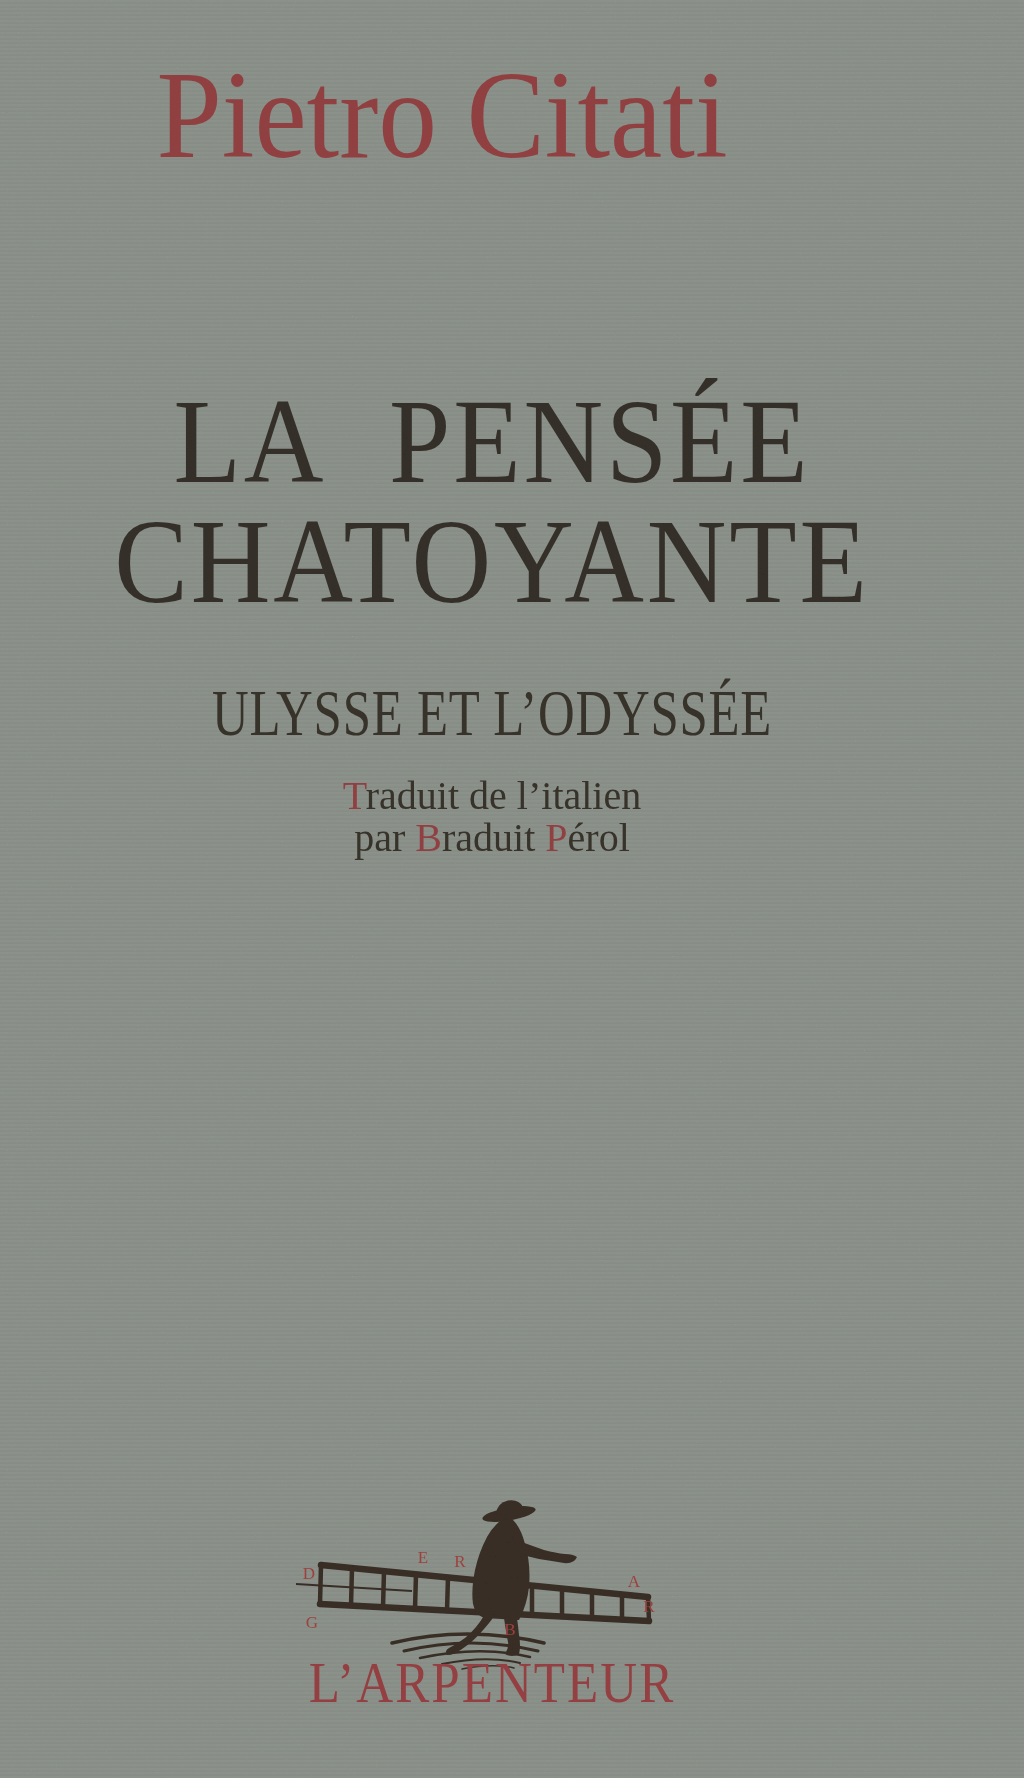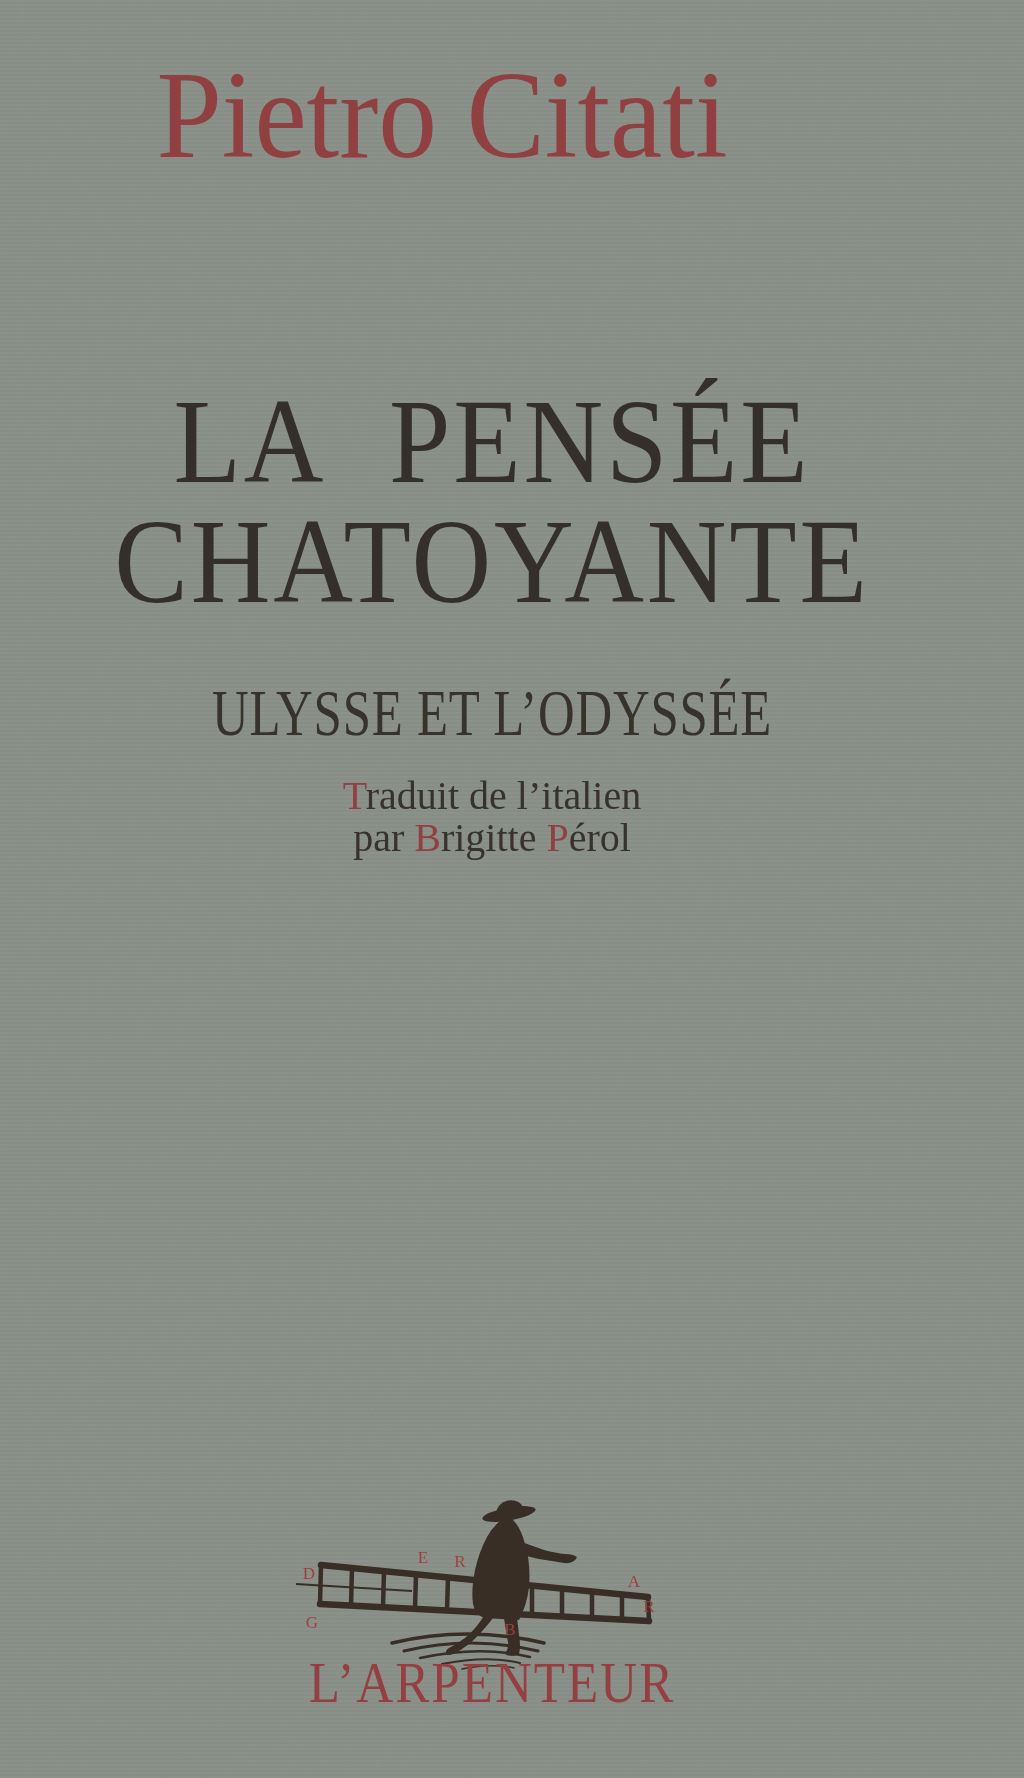--- a/index.html
+++ b/index.html
@@ -109,21 +109,21 @@
 
     <div class="txt title">
       <div>LA PENSÉE</div>
       <div>CHATOYANTE</div>
     </div>
 
     <div class="txt subtitle">ULYSSE ET L’ODYSSÉE</div>
 
     <div class="txt translation">
       <div><span class="red-initial">T</span><span>raduit de l’italien</span></div>
-      <div><span>par </span><span class="red-initial">B</span><span>rigitte </span><span class="red-initial">P</span><span>érol</span></div>
+      <div><span>par </span><span class="red-initial">B</span><span>raduit </span><span class="red-initial">P</span><span>érol</span></div>
     </div>
 
     <div class="logo">
       <svg viewBox="0 0 400 180" xmlns="http://www.w3.org/2000/svg" aria-hidden="true">
 
         <g>
           <path d="M4,89 L120,96" stroke="#2b1d12" stroke-width="2" fill="none"></path>
         </g>
 
         <g stroke="#2b1d12" stroke-width="6.5" fill="none" stroke-linecap="round">

